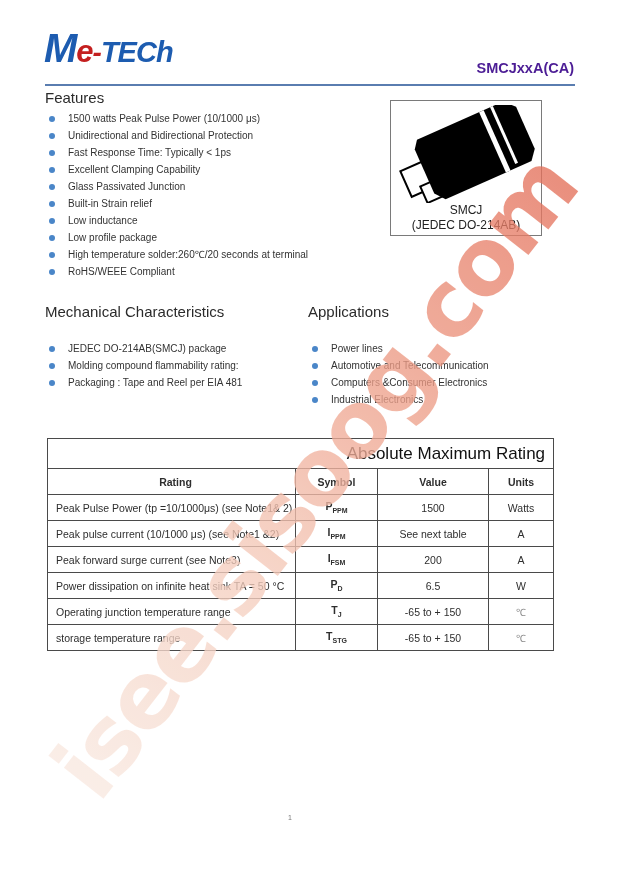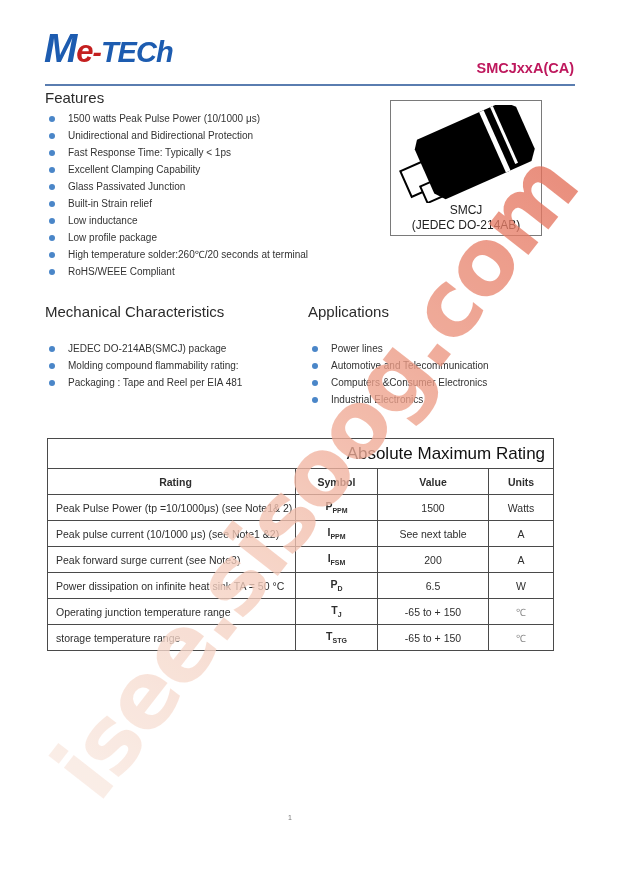--- a/index.html
+++ b/index.html
@@ -26,21 +26,21 @@
   }
   .logo .l-m   { font-size: 40px; color: #1d5cb0; }
   .logo .l-e   { font-size: 31px; color: #c41f1f; }
   .logo .l-hy  { font-size: 28px; color: #c41f1f; }
   .logo .l-tech{ font-size: 29px; color: #1d5cb0; text-align: right; }
   .product-id {
     position: absolute;
     right: 46px; top: 60px;
     font-size: 14.5px;
     font-weight: bold;
-    color: #be185d;
+    color: #4c1d95;
   }
   .header-rule {
     position: absolute;
     left: 45px; top: 84px;
     width: 530px; height: 2px;
     background: #5a7db0;
   }
 
   
   .section-title {

